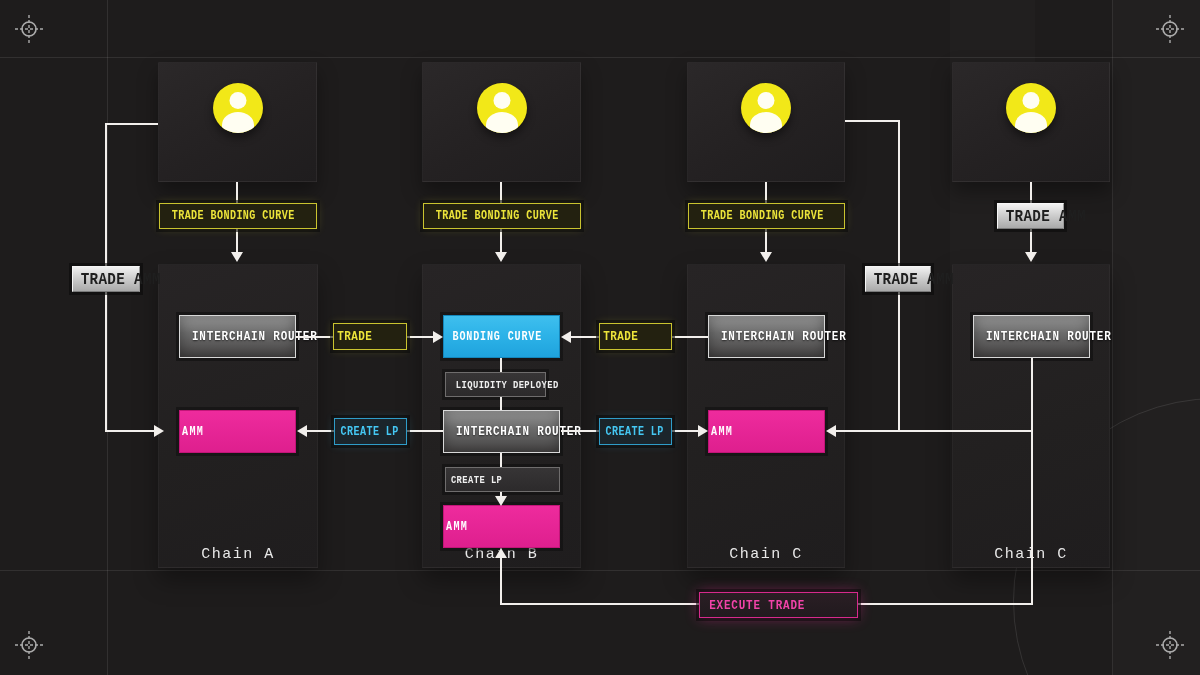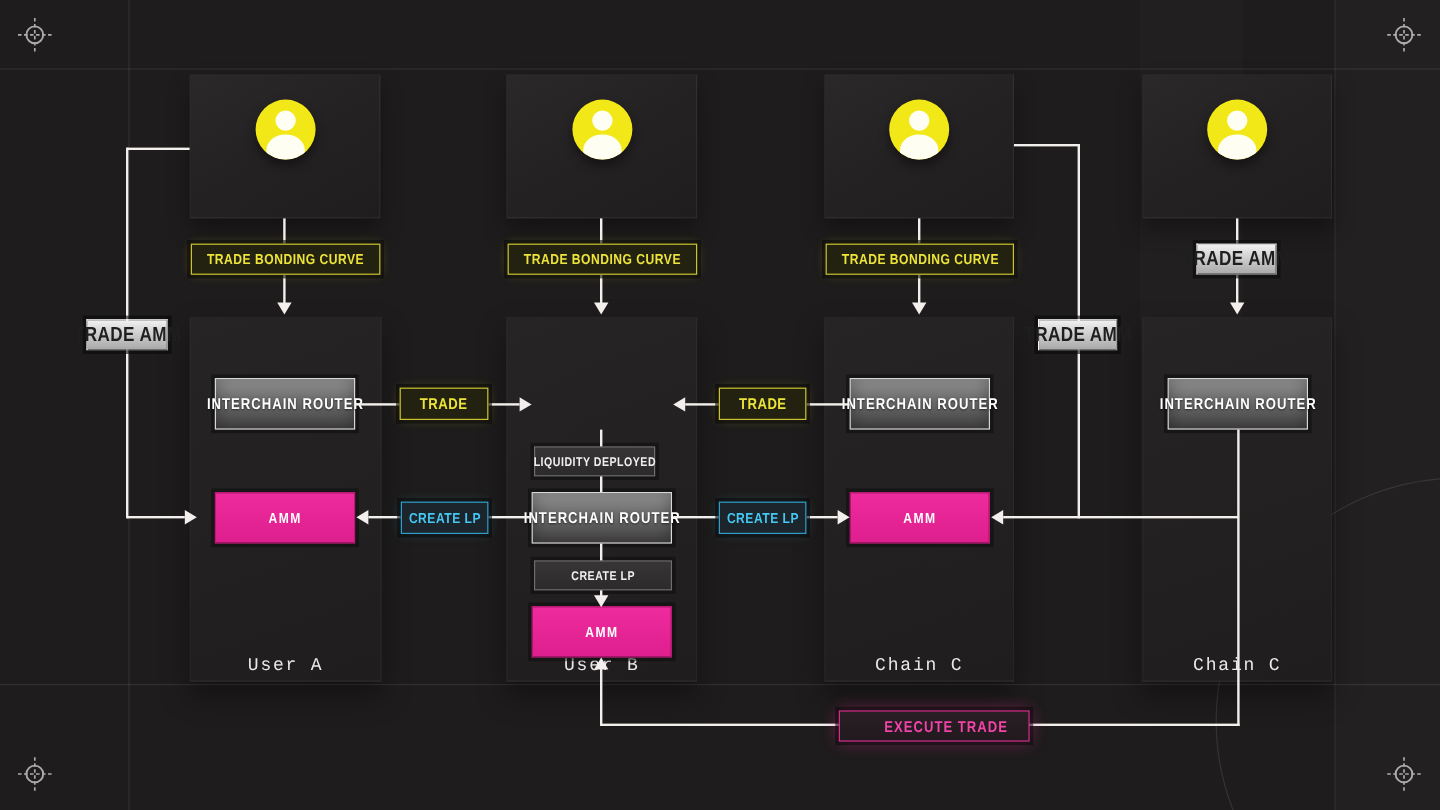--- a/index.html
+++ b/index.html
@@ -44,21 +44,21 @@
     box-shadow:0 12px 22px rgba(0,0,0,0.35);
     box-sizing:border-box;
   }
   .chain-title{
     position:absolute;left:0;right:0;top:281px;text-align:center;z-index:2;
     color:#e9e9e9;font-size:15px;letter-spacing:1.5px;
     font-family:"Liberation Mono","DejaVu Sans Mono",monospace;
   }
 
   
-  .node{position:absolute;z-index:2;display:flex;align-items:center;justify-content:center;box-sizing:border-box;}
+  .node{position:absolute;z-index:2;display:flex;align-items:center;justify-content:flex-start;box-sizing:border-box;font-family:Liberation Mono, monospace;}
   .cond{display:inline-block;transform:scaleX(0.84);transform-origin:center;white-space:nowrap;font-weight:bold;}
   .router{
     background:linear-gradient(180deg,#9d9d9d 0%,#6d6d6d 40%,#474545 100%);
     border:1px solid #d8d8d8;color:#ffffff;font-size:13px;letter-spacing:1px;
     box-shadow:0 0 0 3px rgba(12,12,12,0.55), inset 0 0 14px rgba(0,0,0,0.35);
     text-shadow:0 1px 2px rgba(0,0,0,0.6);
   }
   .amm{
     background:linear-gradient(180deg,var(--accent-magenta,#ee2b9d) 0%,#de1f8e 100%);
     border:1px solid #c21578;color:#fff;font-size:12px;letter-spacing:1.5px;
@@ -88,21 +88,20 @@
     background:linear-gradient(180deg,#f1f1f1 0%,#cfcfcf 45%,#a9a9a9 100%);
     border:1px solid #f6f6f6;border-bottom-color:#7a7a7a;border-right-color:#9a9a9a;
     color:#1f1f1f;font-size:17px;letter-spacing:0.4px;z-index:4;
     box-shadow:0 0 0 3px rgba(10,10,10,0.6);
   }
   .magenta-lbl{
     background:linear-gradient(180deg,#2a1e24 0%,#211a1e 100%);
     border:1.5px solid #d62a8c;color:#f243a9;
     font-size:13px;letter-spacing:1px;z-index:4;
     box-shadow:0 0 0 3px rgba(10,10,10,0.55), 0 0 14px rgba(238,42,151,0.45);
-    padding-left:20px;
   }
 
   
   .ln{position:absolute;background:var(--line,#f2efec);z-index:3;}
   .ln.h{height:2px;} .ln.v{width:2px;}
   .ar{position:absolute;width:0;height:0;z-index:3;}
   .ar.r{border-top:6px solid transparent;border-bottom:6px solid transparent;border-left:10px solid var(--line,#f2efec);}
   .ar.l{border-top:6px solid transparent;border-bottom:6px solid transparent;border-right:10px solid var(--line,#f2efec);}
   .ar.d{border-left:6px solid transparent;border-right:6px solid transparent;border-top:10px solid var(--line,#f2efec);}
   .ar.u{border-left:6px solid transparent;border-right:6px solid transparent;border-bottom:10px solid var(--line,#f2efec);}
@@ -173,39 +172,42 @@
       <span class="cond">TRADE BONDING CURVE</span>
     </div>
   <div class="node yellow-lbl" style="left:688px;top:203px;width:157px;height:26px">
       <span class="cond">TRADE BONDING CURVE</span>
     </div>
   <div class="node silver-lbl" style="left:997px;top:203px;width:67px;height:26px">
       <span class="cond">TRADE AMM</span>
     </div>
 
   <div class="chain-panel" style="left:158px;width:160px">
-    <div class="chain-title">User A</div>
+    <div class="chain-title">Chain A</div>
   </div>
   <div class="chain-panel" style="left:422px;width:159px">
-    <div class="chain-title">User B</div>
+    <div class="chain-title">Chain B</div>
   </div>
   <div class="chain-panel" style="left:687px;width:158px">
     <div class="chain-title">Chain C</div>
   </div>
   <div class="chain-panel" style="left:952px;width:158px">
     <div class="chain-title">Chain C</div>
   </div>
 
   <div class="node router" style="left:179px;top:315px;width:117px;height:43px">
       <span class="cond">INTERCHAIN ROUTER</span>
     </div>
   <div class="node amm" style="left:179px;top:410px;width:117px;height:43px">
       <span class="cond">AMM</span>
     </div>
 
+  <div class="node cyanbox" style="left:443px;top:315px;width:117px;height:43px">
+      <span class="cond">BONDING CURVE</span>
+    </div>
   <div class="node stepbox" style="left:445px;top:372px;width:101px;height:25px">
       <span class="cond">LIQUIDITY DEPLOYED</span>
     </div>
   <div class="node router" style="left:443px;top:410px;width:117px;height:43px">
       <span class="cond">INTERCHAIN ROUTER</span>
     </div>
   <div class="node stepbox" style="left:445px;top:467px;width:115px;height:25px">
       <span class="cond">CREATE LP</span>
     </div>
   <div class="node amm" style="left:443px;top:505px;width:117px;height:43px">

